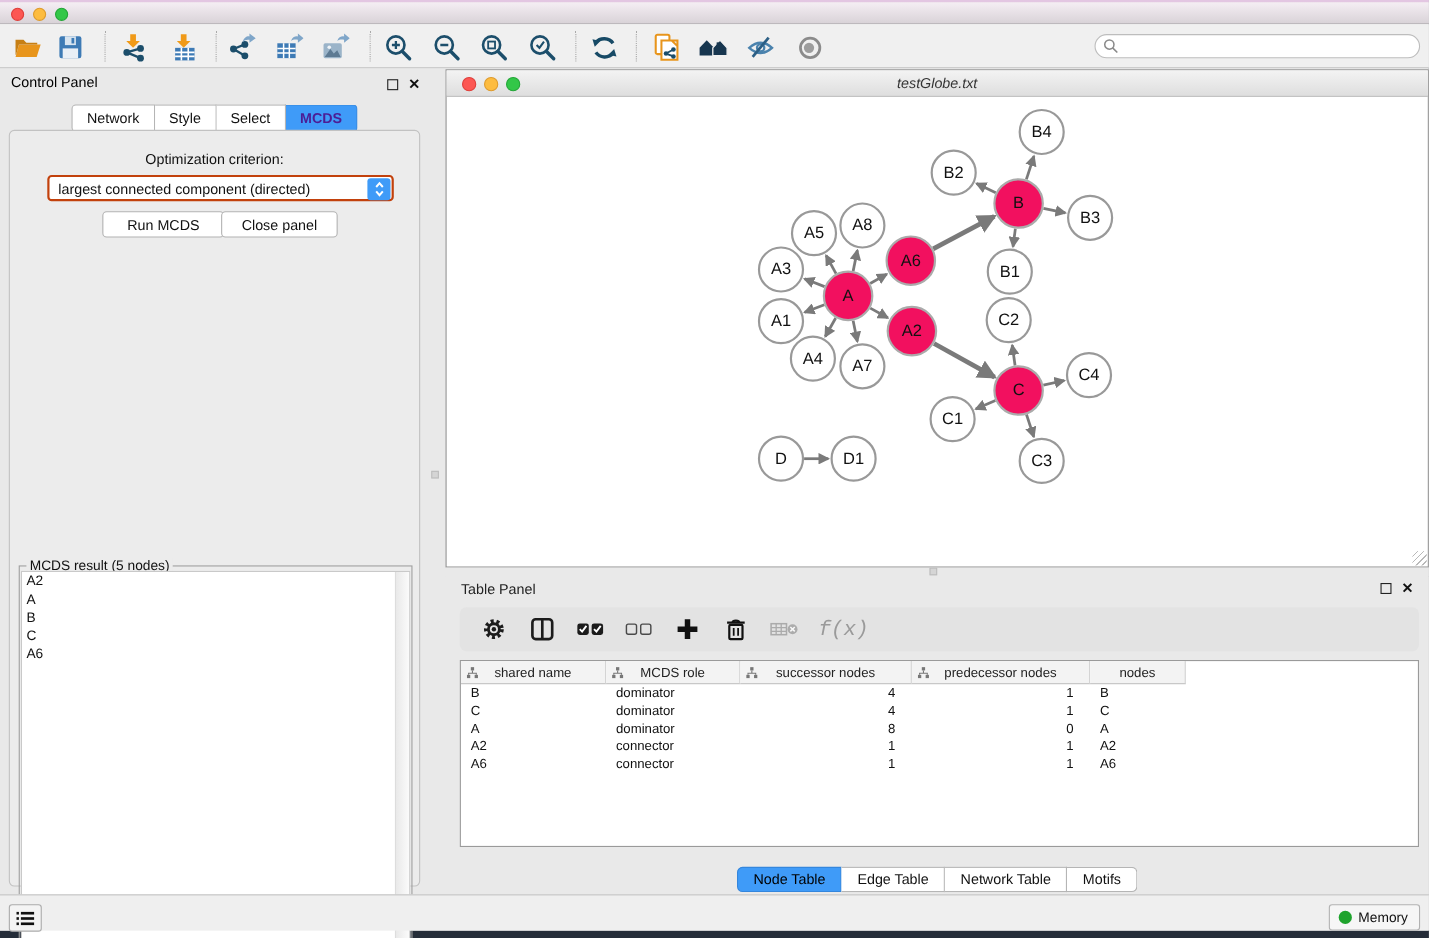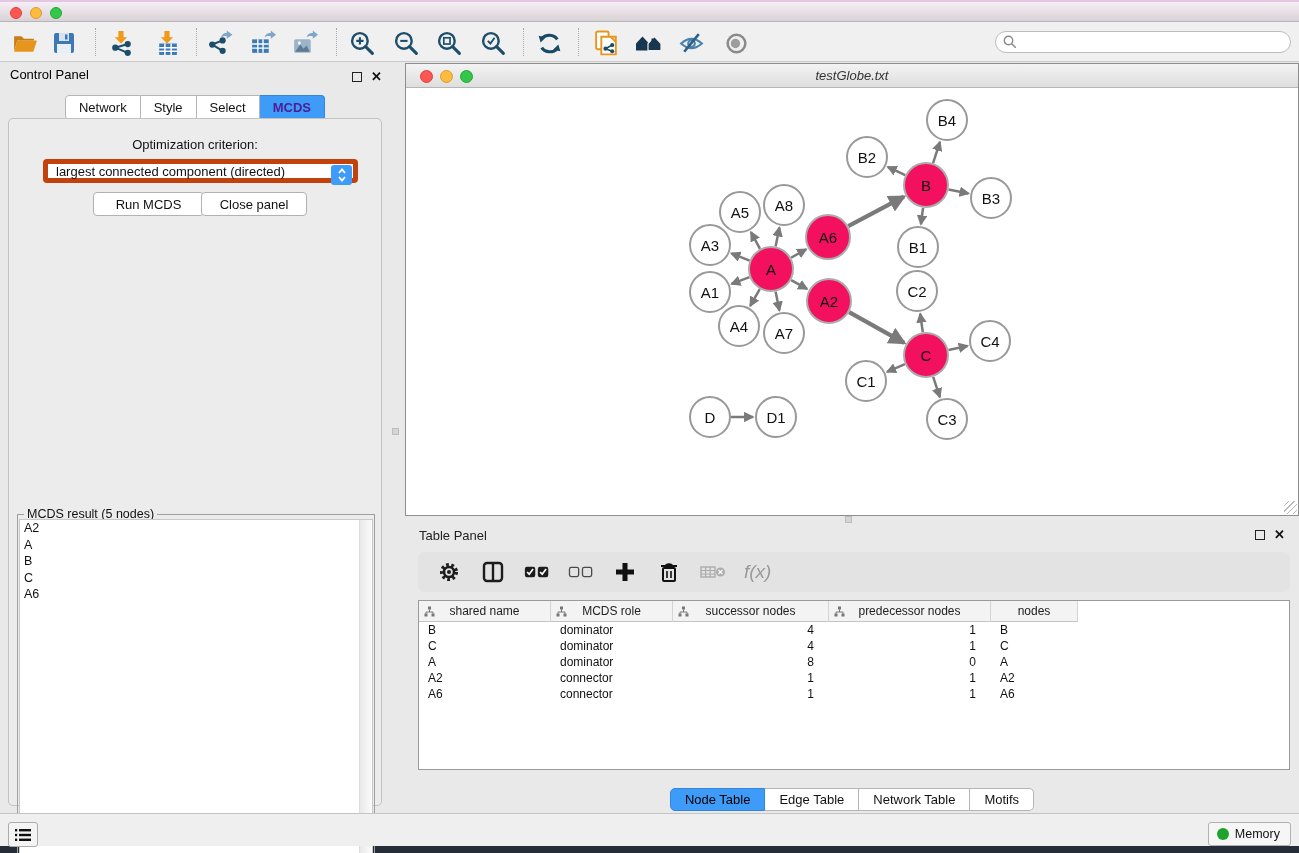--- a/index.html
+++ b/index.html
@@ -29,21 +29,21 @@
   #cp-title { position:absolute; left:10px; top:4px; font-size:13px; color:#000000; }
   #cp-float { position:absolute; right:28px; top:9px; width:10px; height:10px; border:1.5px solid #222; }
   #cp-close { position:absolute; right:8px; top:6px; font-size:13px; font-weight:bold; color:#111; }
   #cp-tabs { position:absolute; left:0; right:0; top:32px; display:flex; justify-content:center; }
   .tab { font-size:13px; padding:4px 13px; background:#fff; border:1px solid #b5b5b5; border-left-width:0; color:#111; }
   .tab:first-child { border-left-width:1px; border-radius:4px 0 0 4px; }
   .tab:last-child { border-radius:0 4px 4px 0; }
   .tab.active { background:#3f9bf8; border-color:#3486dd; color:#4c1d95;font-weight:bold; }
   #cp-content { position:absolute; left:8px; top:55px; width:374px; height:688px; background:#ececec; border:1px solid #c2c2c2; border-radius:5px; }
   #opt-label { position:absolute; left:0; right:0; top:18px; text-align:center; font-size:13px; color:#111; }
-  #criterion-select { position:absolute; left:34px; top:40px; width:315px; height:24px; background:#fff; border:5px solid #c2410c; border-radius:4px; font-size:13px; color:#111; display:flex; align-items:center; padding-left:8px; }
+  #criterion-select { position:absolute; left:34px; top:40px; width:315px; height:24px; background:#fff; border:2px solid #c2410c; border-radius:4px; font-size:13px; color:#111; display:flex; align-items:center; padding-left:8px; }
   #criterion-stepper { position:absolute; right:1px; top:1px; width:21px; height:20px; background:#3f9bf8; border-radius:3px; display:flex; flex-direction:column; align-items:center; justify-content:center; }
   .btn { position:absolute; top:73px; height:24px; background:#fff; border:1px solid #b2b2b2; border-radius:4px; font-size:13px; color:#111; display:flex; align-items:center; justify-content:center; }
   #run-btn { left:84px; width:111px; }
   #close-btn { left:192px; width:106px; }
   #result-box { position:absolute; left:8px; top:395px; width:358px; height:342px; border:1px solid #9f9f9f; }
   #result-legend { position:absolute; left:6px; top:-8px; background:#ececec; padding:0 3px; font-size:12.5px; color:#111; }
   #result-list { position:absolute; left:1px; top:4px; right:1px; bottom:1px; background:#fff; border:1px solid #c9c9c9; overflow:hidden; }
   #result-scroll { position:absolute; right:0; top:0; width:13px; bottom:0; background:linear-gradient(90deg,#e9e9e9,#fbfbfb); border-left:1px solid #ddd; }
   .result-item { font-size:12.5px; color:#111; line-height:16.5px; padding-left:4px; }
 
@@ -65,21 +65,21 @@
   
   #h-divider { position:absolute; left:405px; top:516px; width:894px; height:8px; background:#e9e9e9; }
 
   
   #table-panel { position:absolute; left:405px; top:524px; width:894px; height:289px; background:#e9e9e9; }
   #tp-title { position:absolute; left:14px; top:4px; font-size:13px; color:#222; }
   #tp-float { position:absolute; right:34px; top:6px; width:10px; height:10px; border:1.5px solid #222; }
   #tp-close { position:absolute; right:14px; top:3px; font-size:13px; font-weight:bold; color:#111; }
   #tp-toolbar { position:absolute; left:13px; top:28px; width:872px; height:40px; background:#e3e3e3; border-radius:6px; display:flex; align-items:center; }
   .tpt-icon { margin-left:18px; width:26px; height:26px; display:flex; align-items:center; justify-content:center; }
-  #fx-label { font-family:Liberation Sans, sans-serif; font-style:italic; font-size:19px; color:#9a9a9a; }
+  #fx-label { font-family:Liberation Mono, monospace; font-style:italic; font-size:19px; color:#9a9a9a; }
   #node-table { position:absolute; left:13px; top:76px; width:872px; height:170px; background:#fff; border:1px solid #9a9a9a; overflow:hidden; }
   #nt-header { position:absolute; left:0; top:0; height:21px; display:flex; }
   .nt-hcell { position:relative; height:21px; background:#f3f3f3; border-right:1px solid #d4d4d4; border-bottom:1px solid #c4c4c4; }
   .nt-hlabel { position:absolute; left:0; right:0; top:3px; text-align:center; font-size:12px; color:#222; }
   .nt-hicon { position:absolute; left:5px; top:5px; }
   #nt-body { position:absolute; left:0; top:21px; right:0; bottom:0; }
   .nt-row { display:flex; height:16px; }
   .nt-cell { font-size:12px; color:#111; line-height:16px; white-space:nowrap; overflow:hidden; }
   #tp-tabs { position:absolute; left:0; right:0; top:264px; display:flex; justify-content:center; }
   .seg { font-size:13px; padding:3px 14px; background:#fff; border:1px solid #b5b5b5; border-left-width:0; color:#111; }

